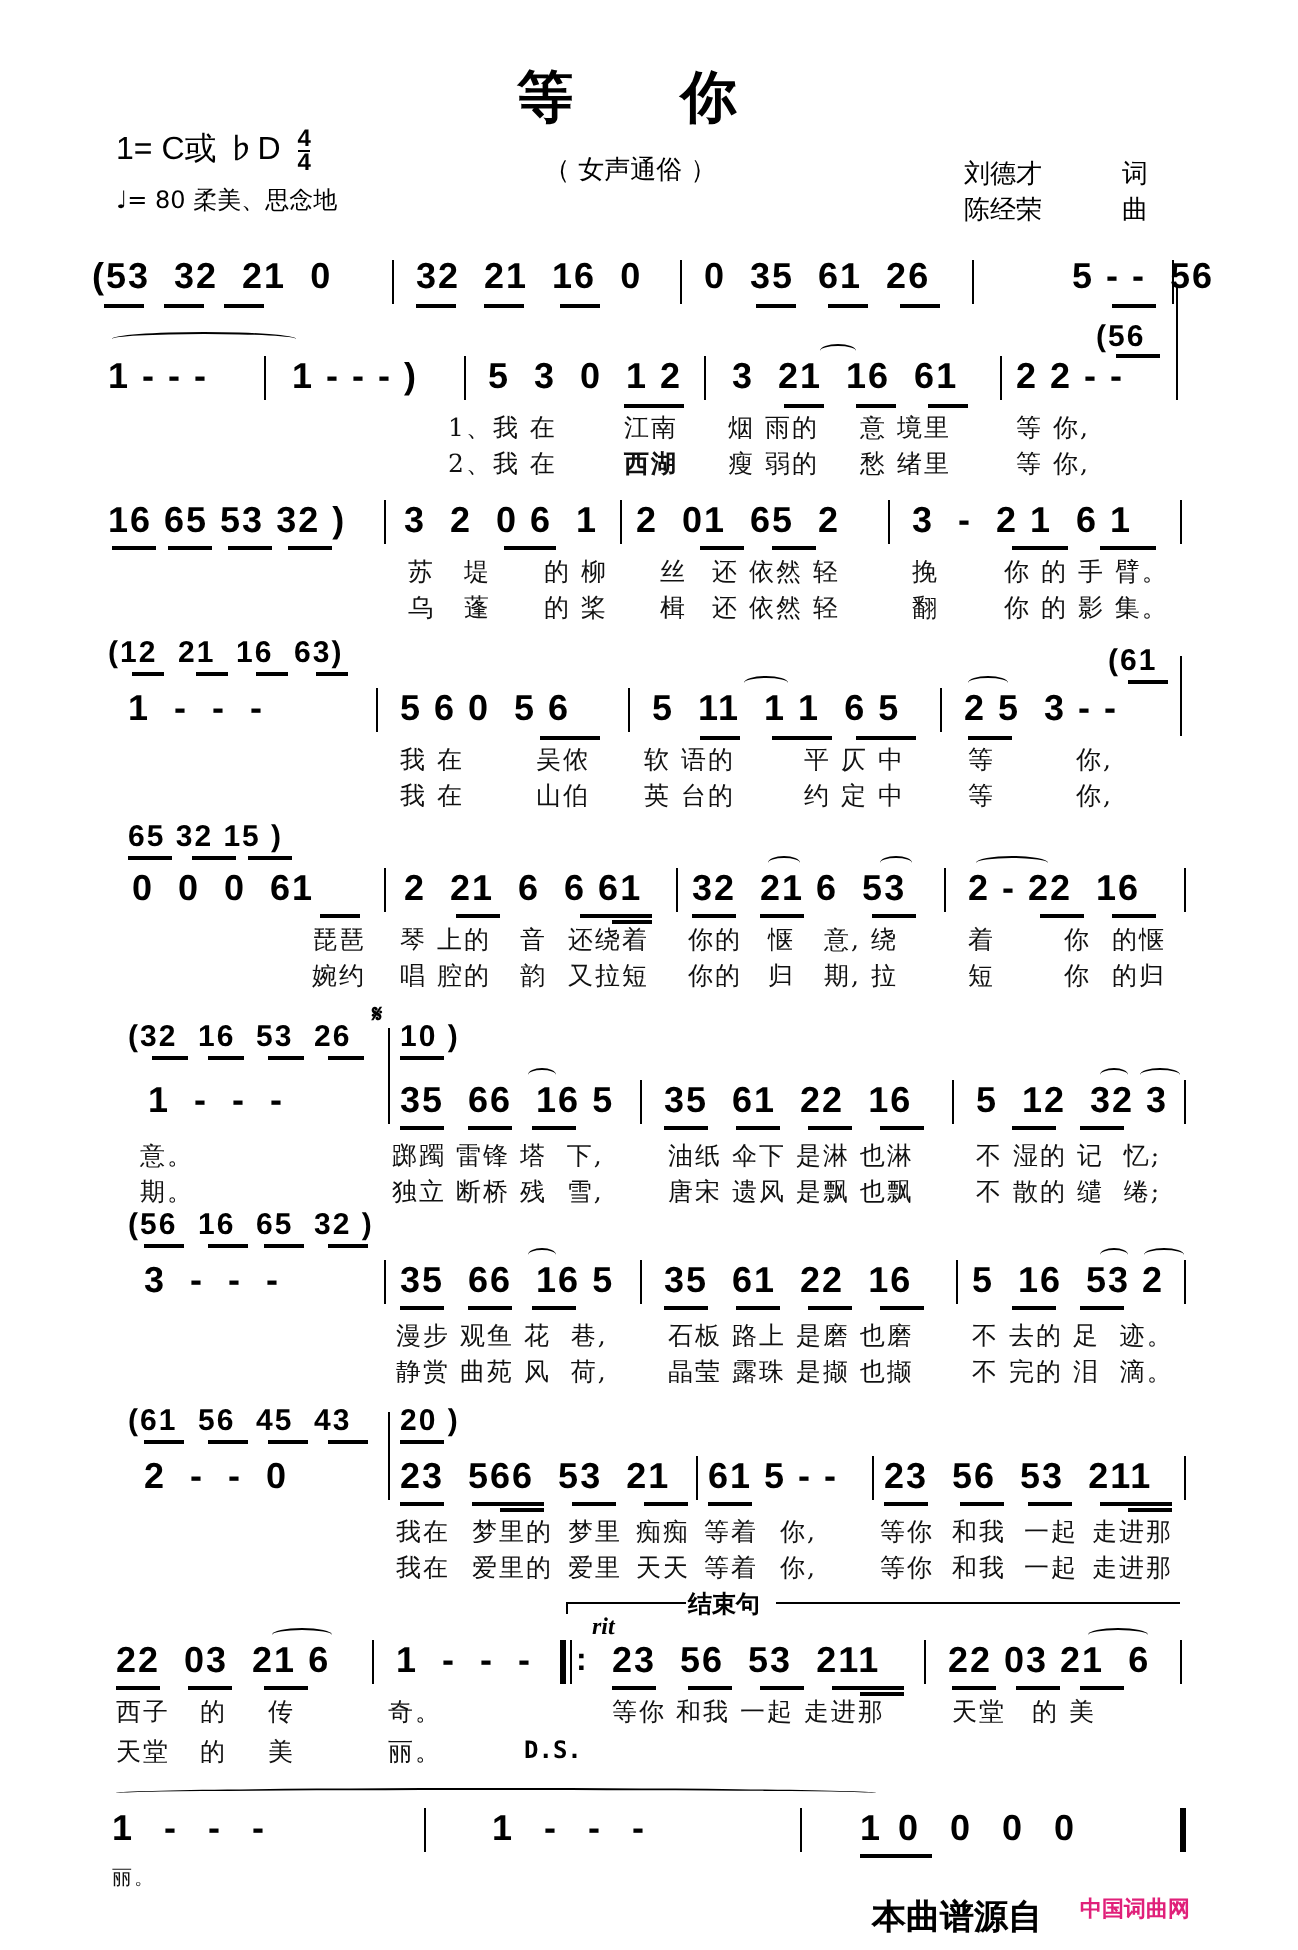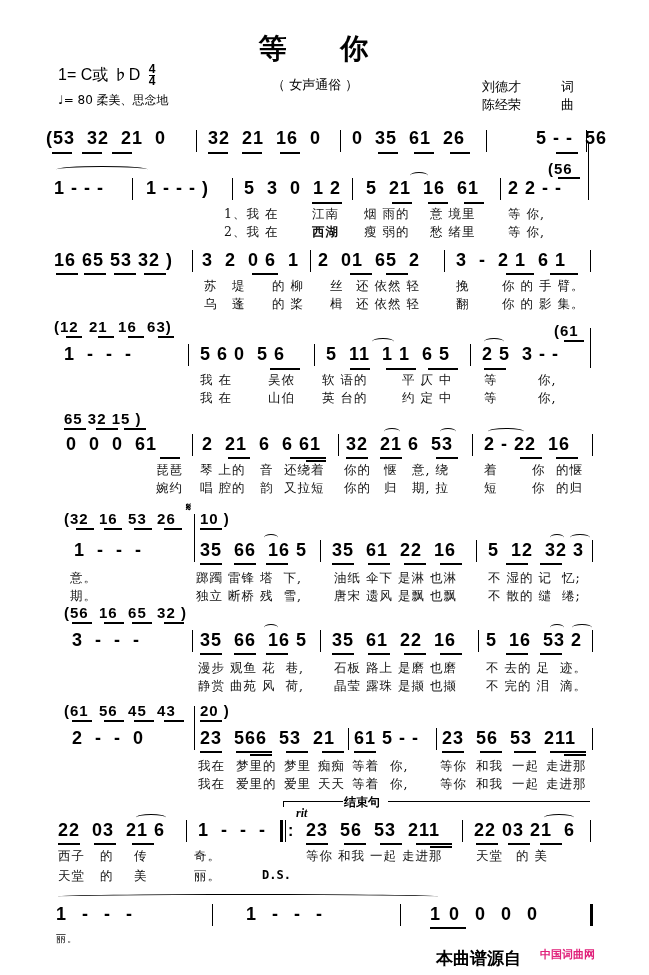--- a/index.html
+++ b/index.html
@@ -68,21 +68,21 @@
 <div class="row" style="top:168px;">
   <span class="notes small" style="left:548px;top:-8px;">(56</span>
   <div class="ul" style="left:558px;top:9px;width:22px;"></div>
   <div class="slur" style="left:56px;top:-2px;width:92px;"></div>
   <span class="notes" style="left:54px;top:10px;">1 - - -</span>
   <div class="bar" style="left:132px;top:10px;height:22px;"></div>
   <span class="notes" style="left:146px;top:10px;">1 - - - )</span>
   <div class="bar" style="left:232px;top:10px;height:22px;"></div>
   <span class="notes" style="left:244px;top:10px;">5  3  0  1 2</span>
   <div class="bar" style="left:352px;top:10px;height:22px;"></div>
-  <span class="notes" style="left:366px;top:10px;">5  21  16  61</span>
+  <span class="notes" style="left:366px;top:10px;">3  21  16  61</span>
   <div class="slur" style="left:410px;top:4px;width:18px;"></div>
   <div class="bar" style="left:500px;top:10px;height:22px;"></div>
   <span class="notes" style="left:508px;top:10px;">2 2 - -</span>
   <div class="bar" style="left:588px;top:-26px;height:58px;"></div>
   <div class="ul" style="left:312px;top:34px;width:30px;"></div>
   <div class="ul" style="left:392px;top:34px;width:20px;"></div>
   <div class="ul" style="left:428px;top:34px;width:20px;"></div>
   <div class="ul" style="left:464px;top:34px;width:20px;"></div>
   <span class="lyr" style="left:224px;top:38px;">1、我 在</span>
   <span class="lyr" style="left:312px;top:38px;">江南</span>

